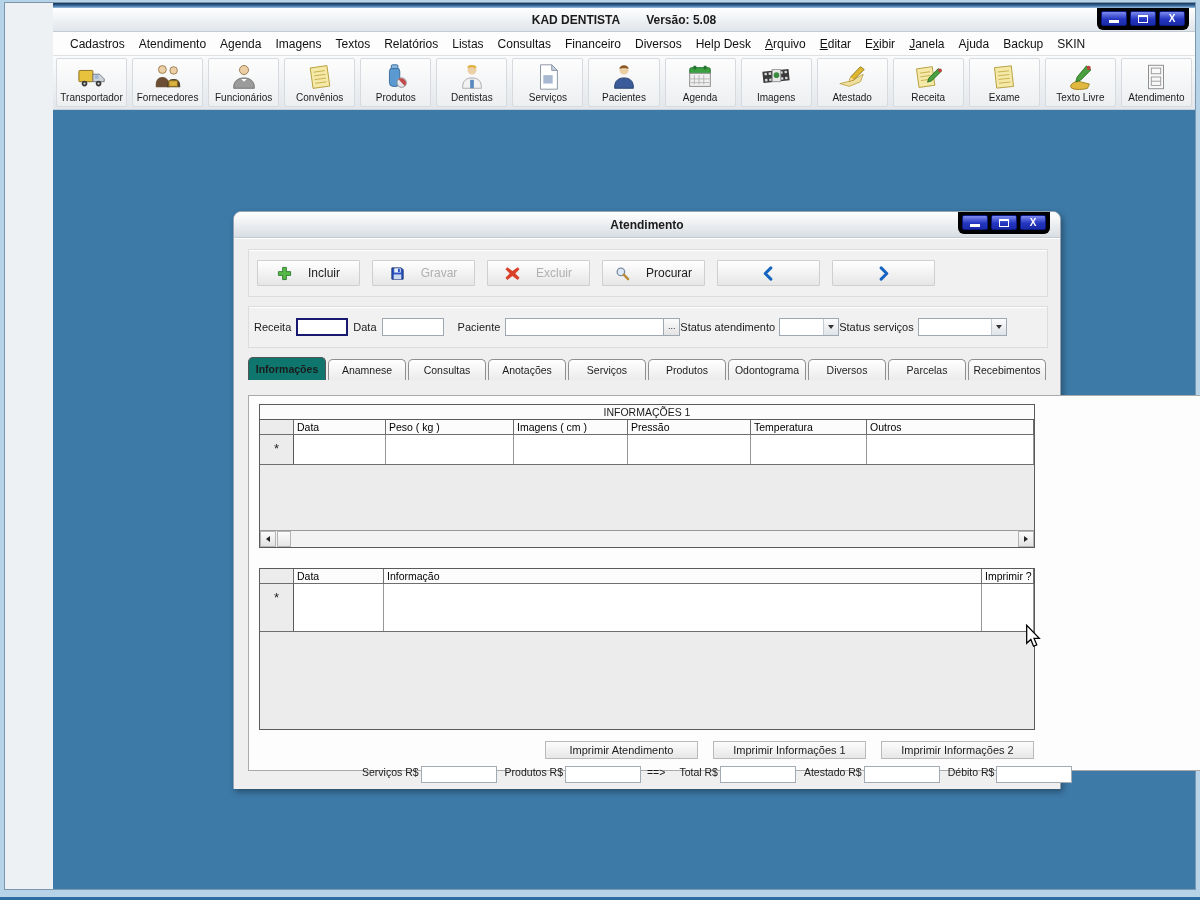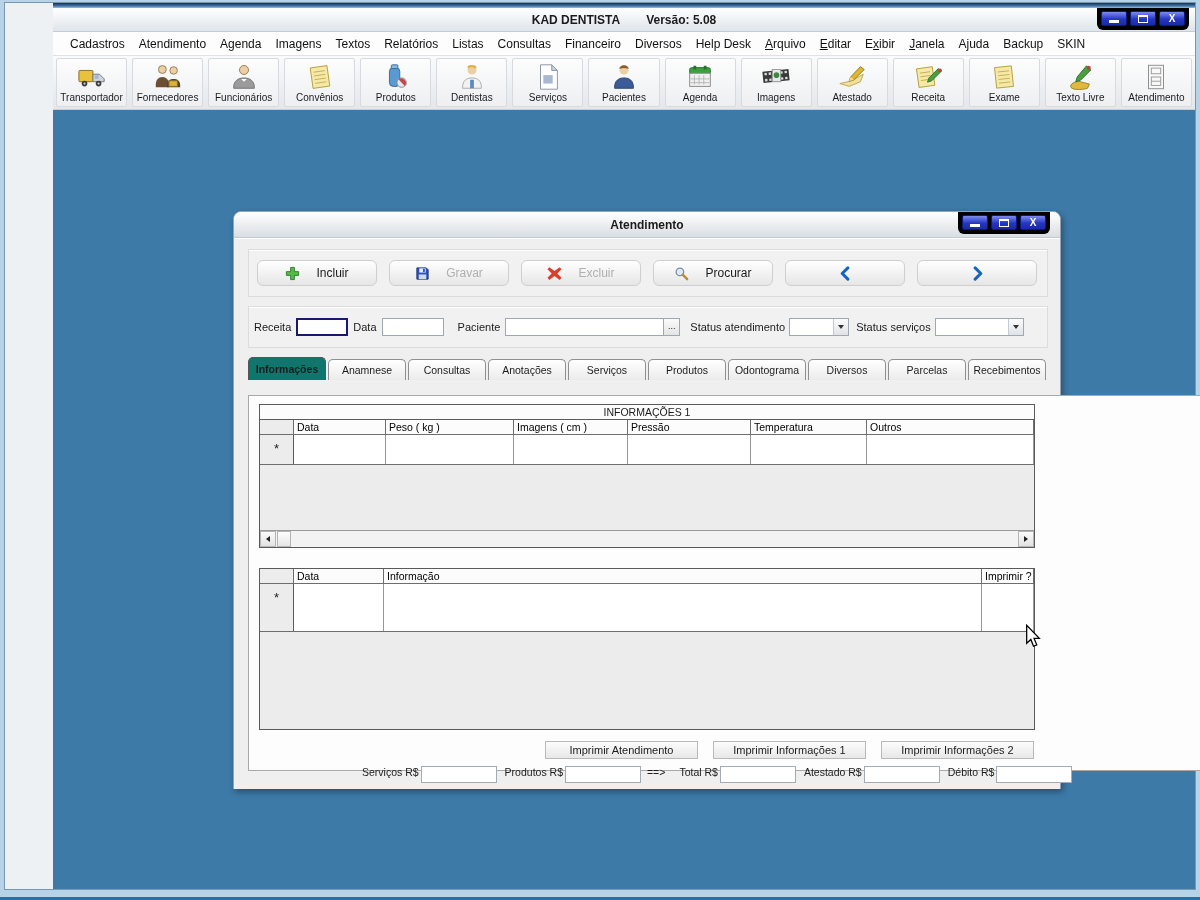--- a/index.html
+++ b/index.html
@@ -57,22 +57,22 @@
             background:linear-gradient(#ffffff,#d9dee3); border-bottom:1px solid #c2cad2;
             position:relative; display:flex; align-items:center; justify-content:center; }
   .dlg-title { font-size:12px; font-weight:bold; color:#1b1b1b; }
   .dlg-body { position:relative; height:551px; background:#efefef;
             border-top:1px solid #fff; }
 
   .panel { position:absolute; background:#f1f1f1; border:1px solid #dcdcdc;
             box-shadow: inset 0 1px 0 #ffffff; }
   .actions-panel { left:14px; top:10px; width:800px; height:48px;
             display:flex; align-items:center; gap:12px; padding-left:8px; }
-  .act-btn { width:120px; height:26px; background:linear-gradient(#ffffff,#e6e6e6);
-            border:1px solid #cfcfcf; border-radius:6px; display:flex; align-items:center;
+  .act-btn { width:103px; height:26px; background:linear-gradient(#ffffff,#e6e6e6);
+            border:1px solid #cfcfcf; border-radius:1px; display:flex; align-items:center;
             justify-content:center; gap:16px; font-size:12px; color:#1b1b1b; cursor:default; }
   .act-btn .icon { width:15px; height:15px; }
   .act-btn .icon svg { width:100%; height:100%; }
   .act-btn.disabled { color:#b0b0b0; }
   .act-btn.nav { gap:0; }
 
   .fields-panel { left:14px; top:67px; width:800px; height:42px;
             display:flex; align-items:center; font-size:11px; color:#1b1b1b; }
   .flabel { white-space:nowrap; }
   .finput { height:18px; border:1px solid #9fa8b2; background:#fff; font-size:11px;
@@ -85,21 +85,21 @@
             text-align:center; cursor:default; }
   .dd { height:18px; border:1px solid #9fa8b2; background:#fff; margin-left:4px;
             display:flex; align-items:center; }
   .dd-val { flex:1; }
   .dd-btn { width:15px; height:16px; background:linear-gradient(#fcfcfc,#dfe3e7);
             border-left:1px solid #c4ccd2; display:flex; align-items:center;
             justify-content:center; }
   .tri-down { width:0; height:0; border-left:3.5px solid transparent;
             border-right:3.5px solid transparent; border-top:4px solid #333; }
   .dd.sa { width:60px; } .dd.ss { width:89px; }
-  .ml5{margin-left:5px;} .ml10{margin-left:10px;text-align:right;} .ml14{margin-left:14px;} .ml7{margin-left:7px;}
+  .ml5{margin-left:5px;} .ml10{margin-left:0;text-align:right;} .ml14{margin-left:14px;} .ml7{}
 
   .tabs { position:absolute; left:14px; top:118px; display:flex; align-items:flex-end;
             height:23px; }
   .tab { width:78px; height:21px; margin-right:2px; border:1px solid #8f8f8f;
             border-bottom:none; border-radius:5px 5px 0 0;
             background:linear-gradient(#ffffff,#ebebeb); font-size:10.5px; color:#1b1b1b;
             display:flex; align-items:center; justify-content:center; cursor:default;
             white-space:nowrap; }
   .tab.active { height:23px; background:#0f766e; font-weight:bold; border-color:#555;
             z-index:3; }

